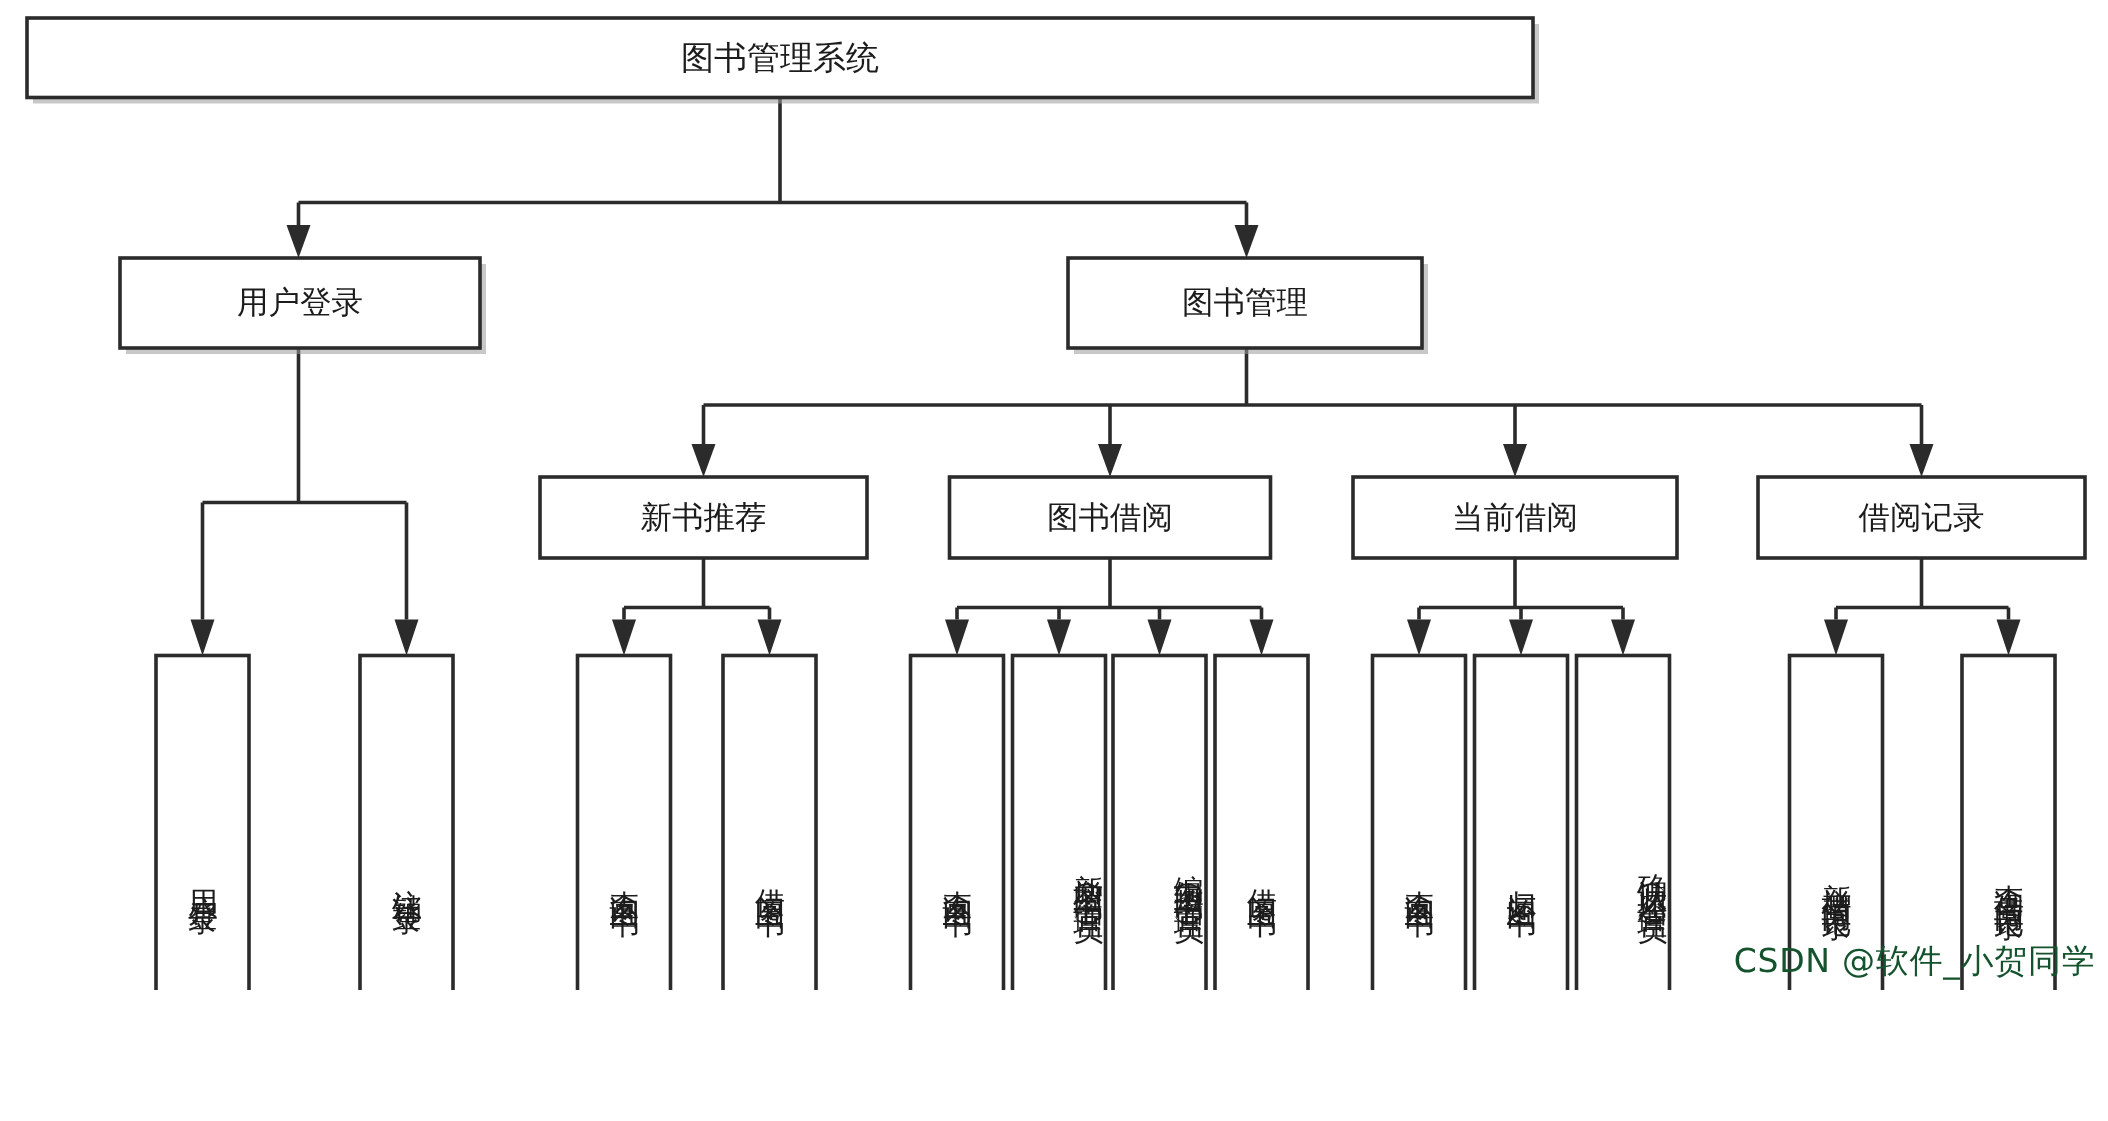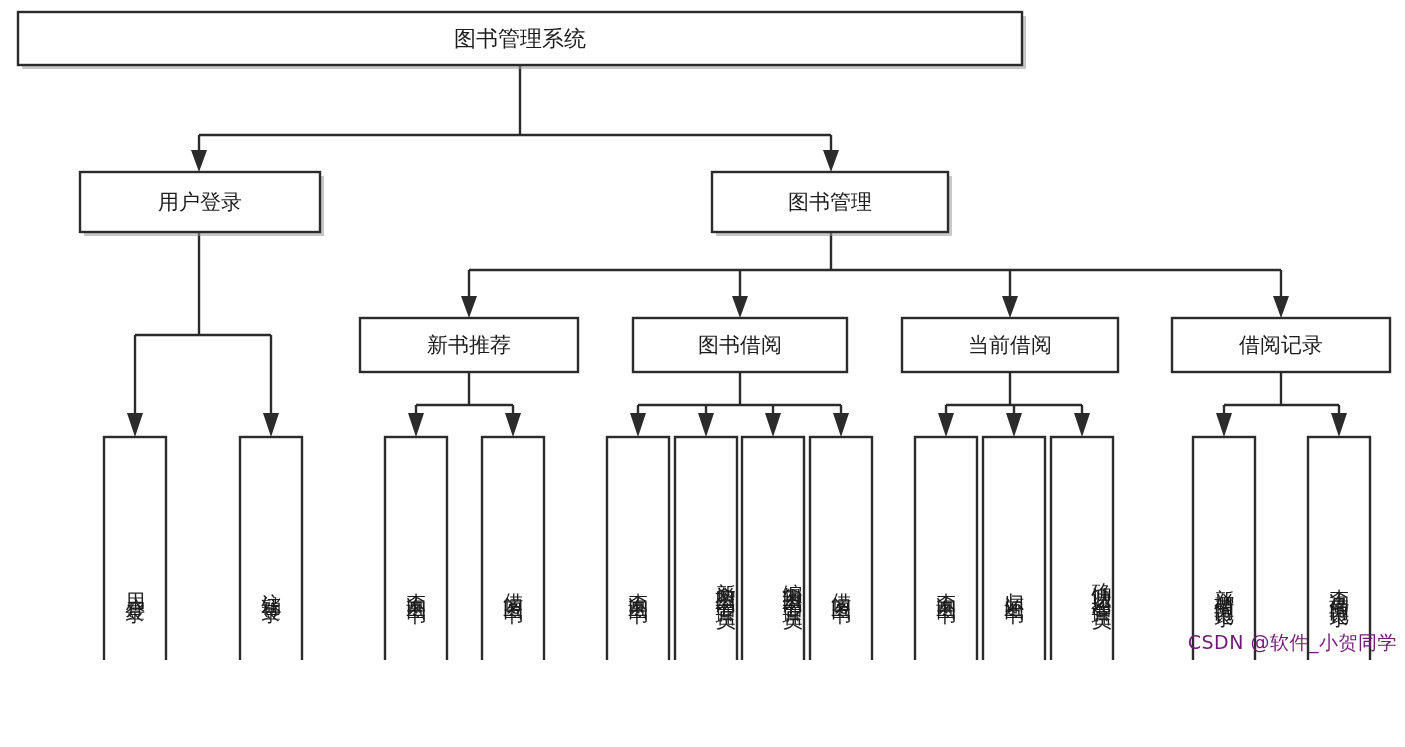--- a/index.html
+++ b/index.html
@@ -67,22 +67,22 @@
     white-space: nowrap;
     text-align: center;
     pointer-events: none;
     user-select: none;
   }
   .watermark {
     position: absolute;
     right: 8px;
     bottom: 4px;
     font-family: "DejaVu Sans", "Liberation Sans", sans-serif;
-    font-size: 19px;
-    color: #701a75;
+    font-size: 22px;
+    color: #14532d;
     letter-spacing: 0.5px;
     white-space: nowrap;
   }
 </style>
 </head>
 <body>
 
 <div id="diagram-root">
 
   <svg class="diagram-canvas" viewBox="0 0 1405 747" xmlns="http://www.w3.org/2000/svg">

